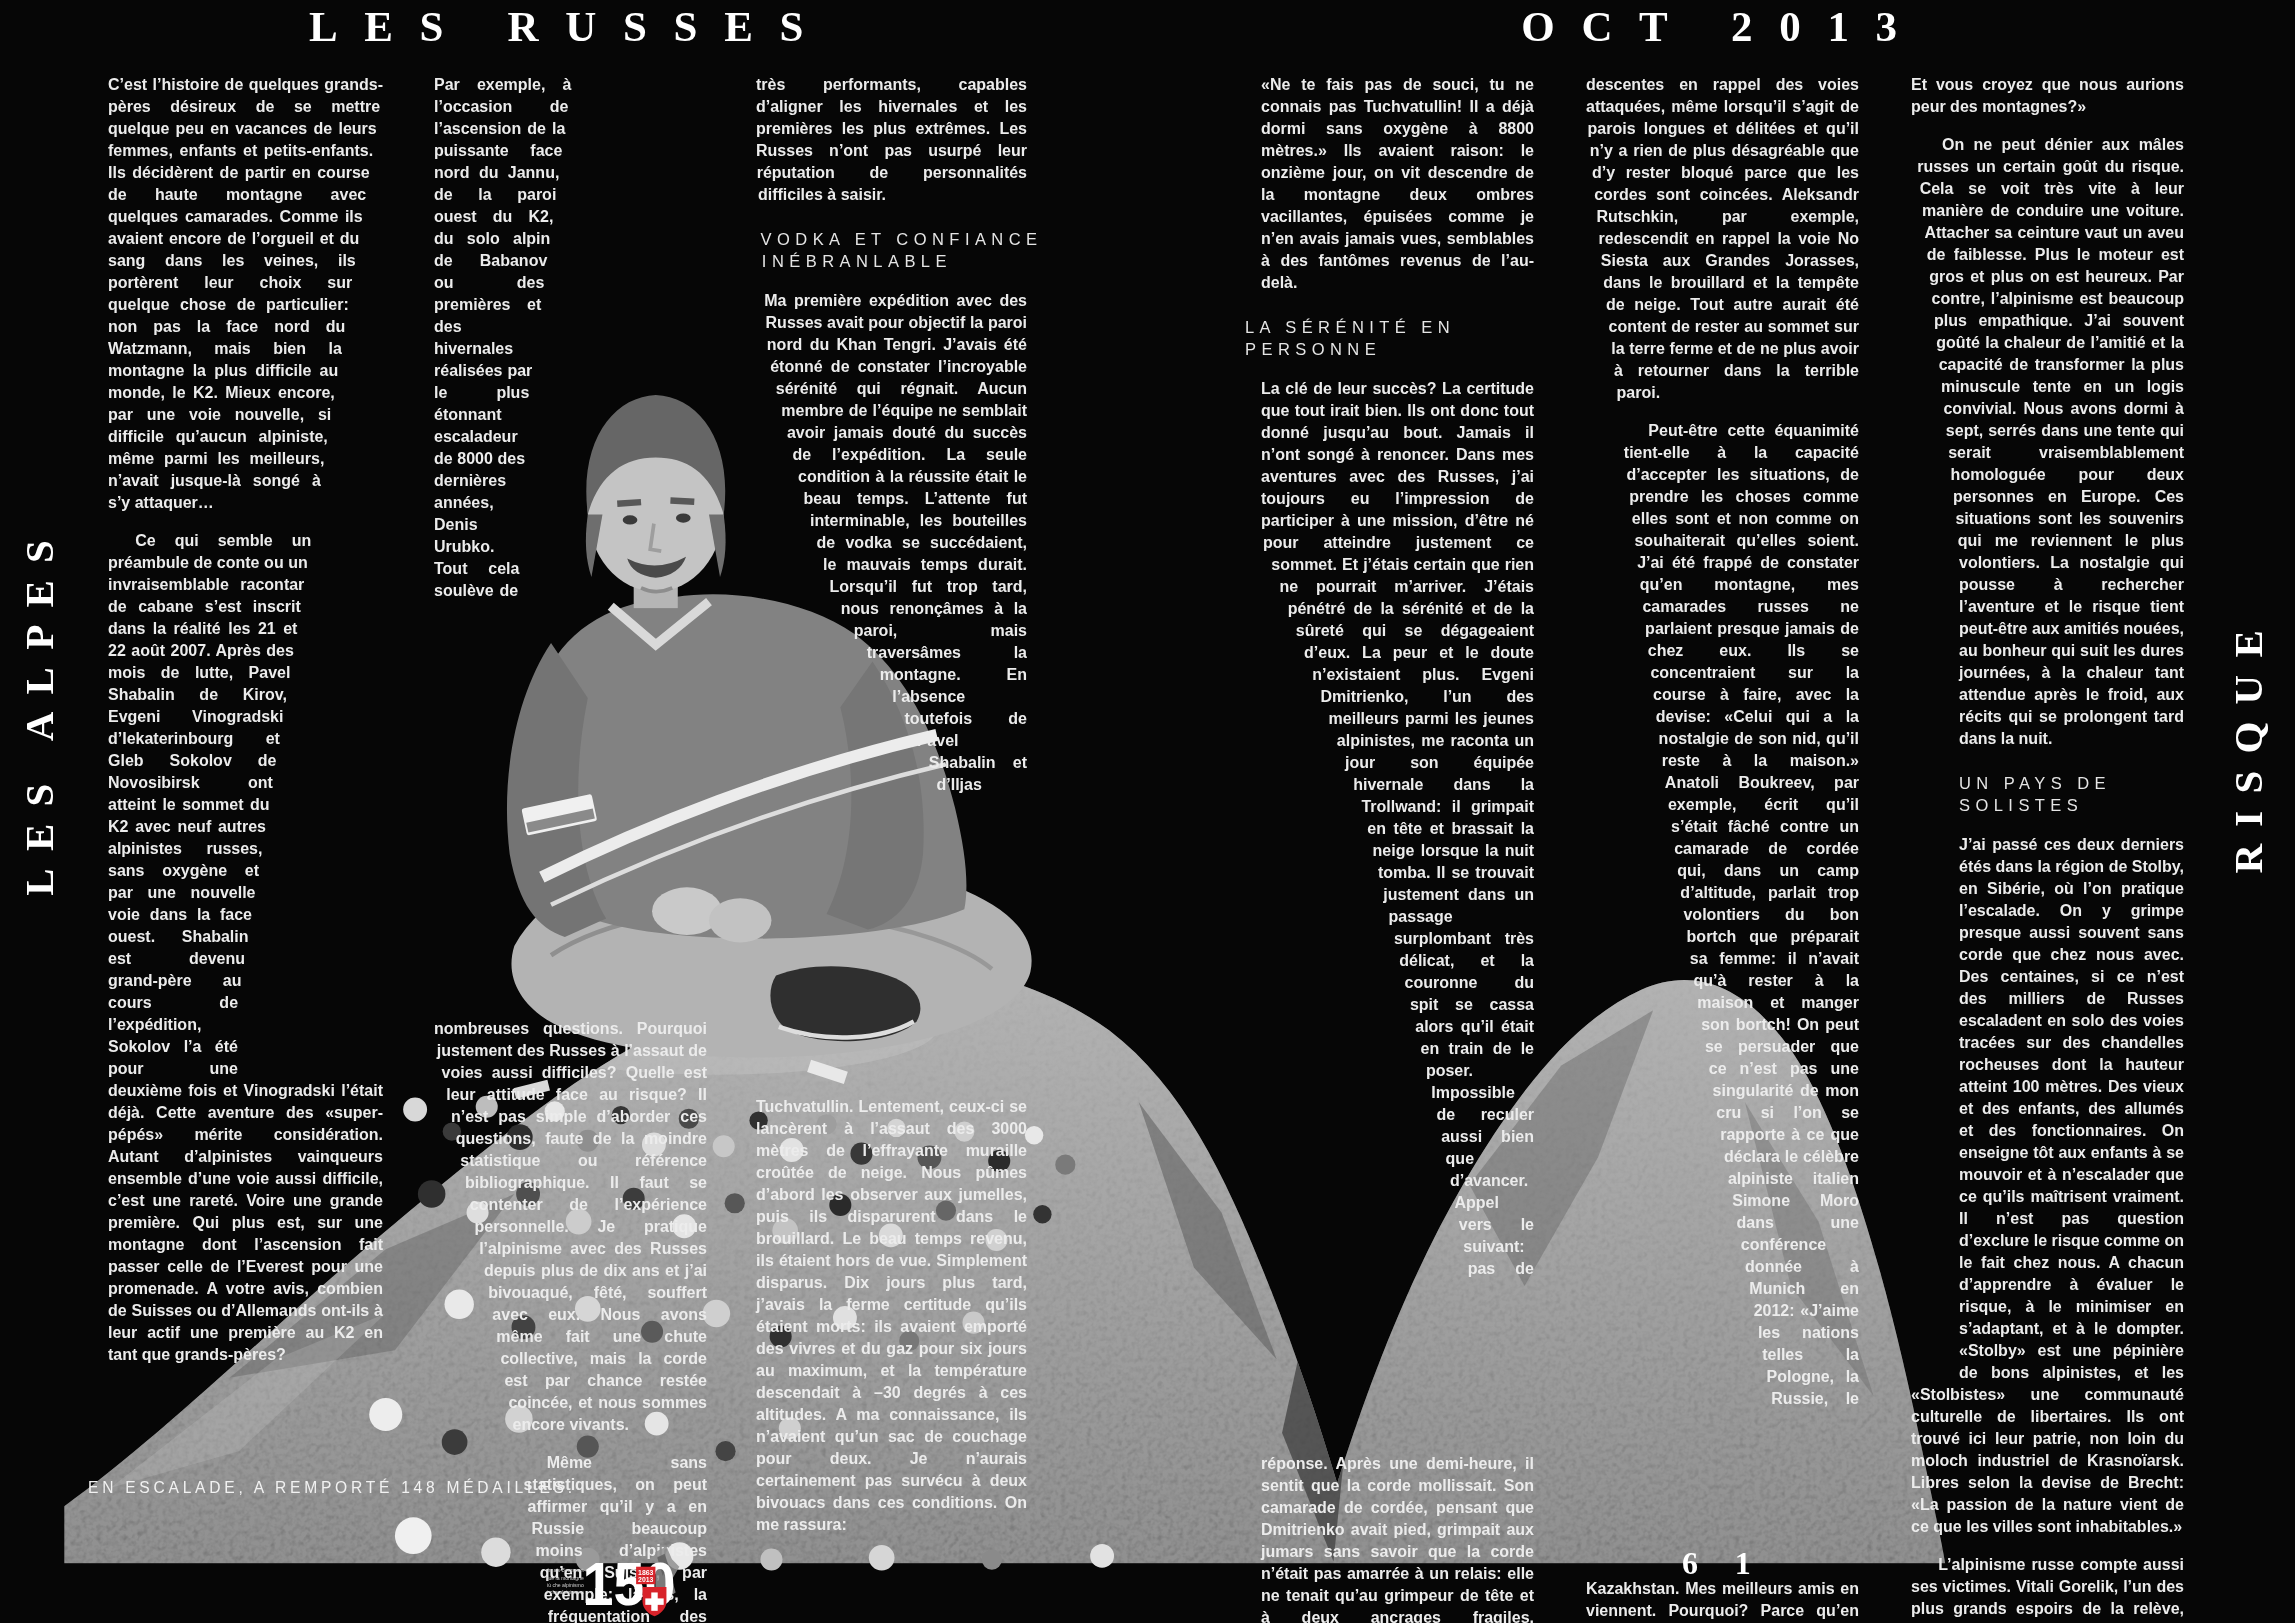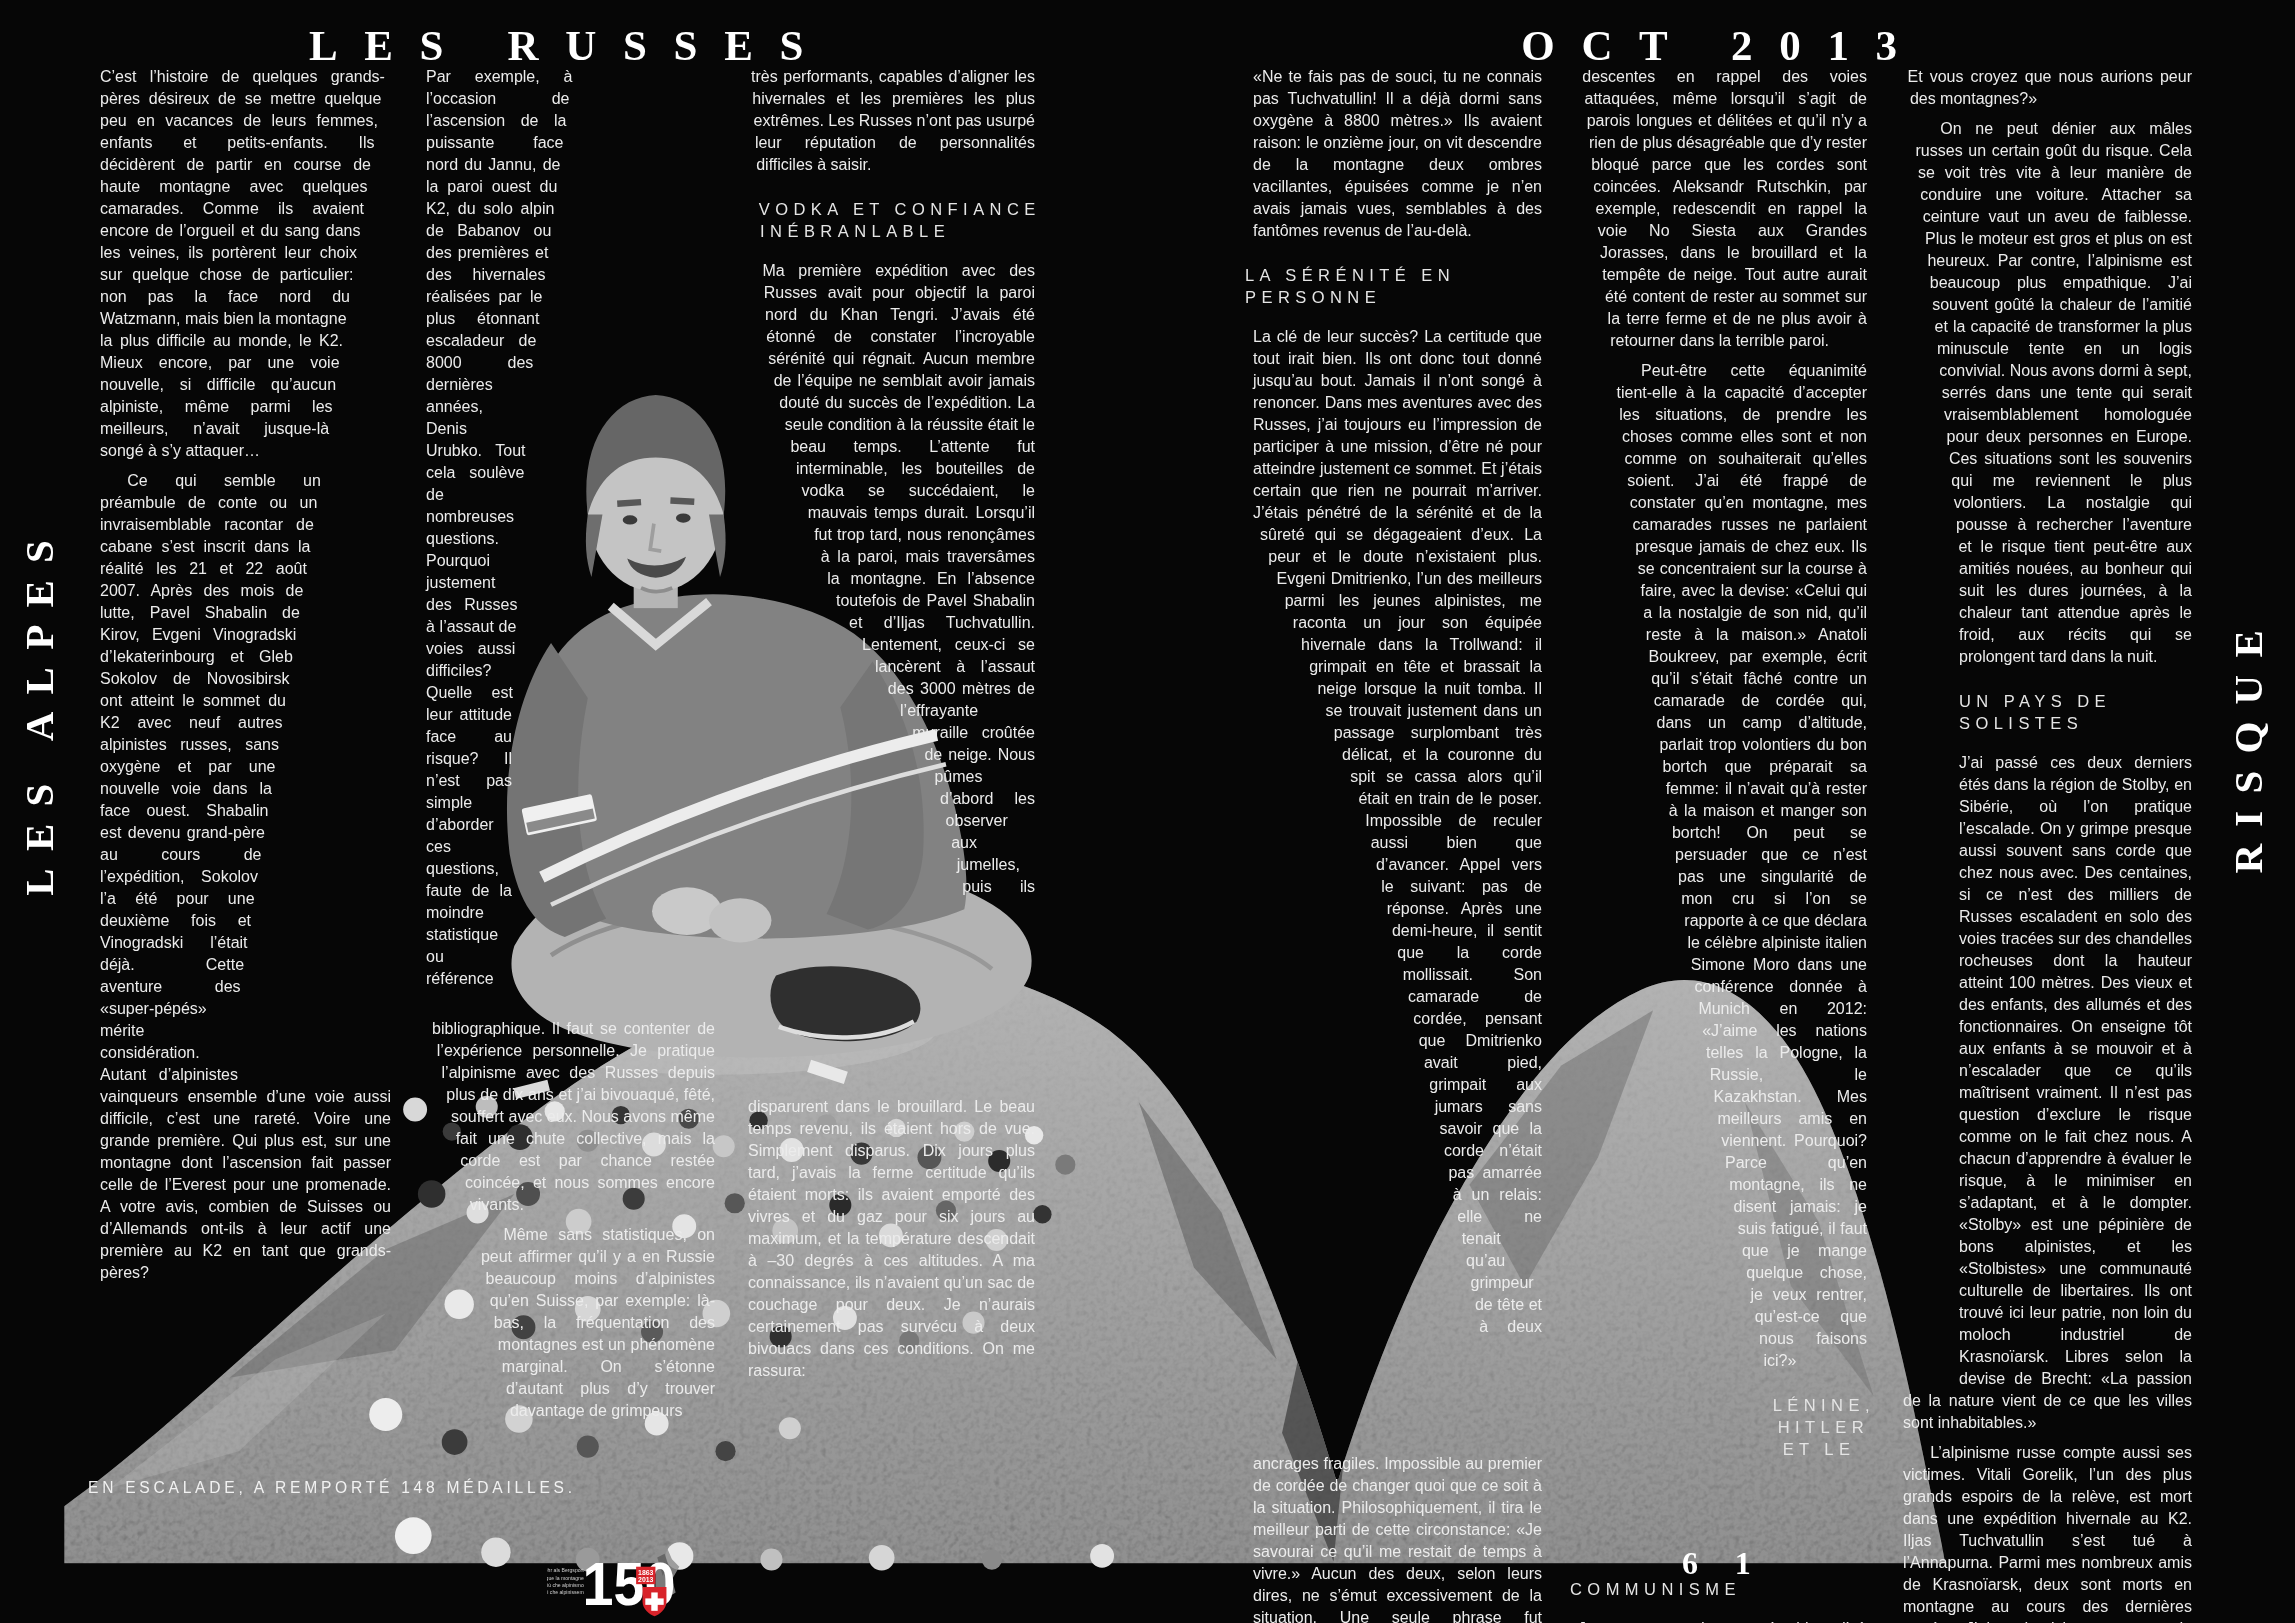--- a/index.html
+++ b/index.html
@@ -2,21 +2,21 @@
 <html style="font-size:14.7px"><head>
 <meta charset="utf-8">
 <style>
   html,body { margin:0; padding:0; background:#000; }
   .page {
     position:relative; width:2296px; height:1624px;
     background:#060606; overflow:hidden;
     font-family:"Liberation Sans", sans-serif;
   }
   .page-title {
-    position:absolute; top:21px; text-align:center;
+    position:absolute; top:2px; text-align:center;
     font-family:"Liberation Serif", serif; font-weight:700;
     font-size:43px; letter-spacing:0.62em; color:#ffffff;
     white-space:nowrap; z-index:30;
   }
   #title-left  { left:92px; width:955px; }
   #title-right { left:1245px; width:955px; }
   .v-label {
     position:absolute; writing-mode:vertical-rl; transform:rotate(180deg);
     font-family:"Liberation Serif", serif; font-weight:700;
     font-size:41px; letter-spacing:0.42em; color:#ffffff; z-index:30;
@@ -27,21 +27,21 @@
   .col {
     position:absolute; top:58px; text-align:justify;
     color:#ececec; font-size:16px; line-height:22px; z-index:20;
   }
   #col1 { left:92px;  width:307px; }
   #col2 { left:418px;  width:305px; }
   #col3 { left:740px;  width:303px; }
   #col4 { left:1245px; width:305px; }
   #col5 { left:1570px; width:305px; }
   #col6 { left:1895px; width:305px; }
-  .col p { margin:8px; }
+  .col p { margin:16px;font-weight:bold; }
   .col p.ind { text-indent:1.7em; }
   .col h3 {
     font-weight:400; font-size:16.5px; letter-spacing:0.33em;
     color:#e5e5e5; margin:22px 0 18.4px 0; text-align:left;
   }
 
   
   .fl { shape-margin:9.2px; }
   .f1r { float:right; width:161px; height:184px; margin-top:831px;
          shape-outside:polygon(100% 0, 0 100%, 100% 100%); }

